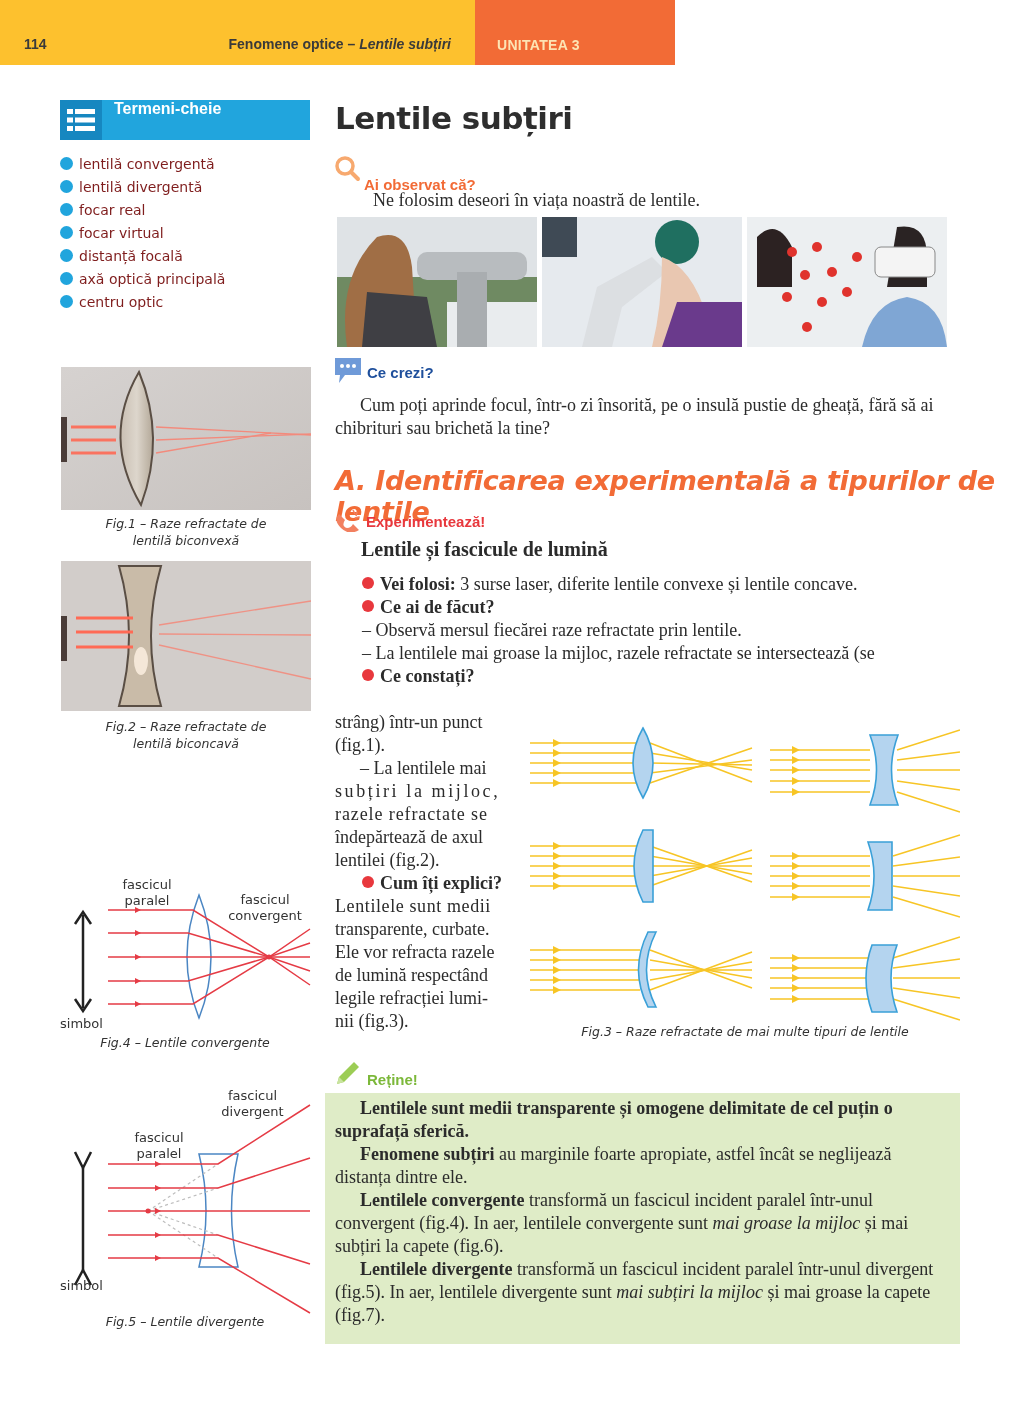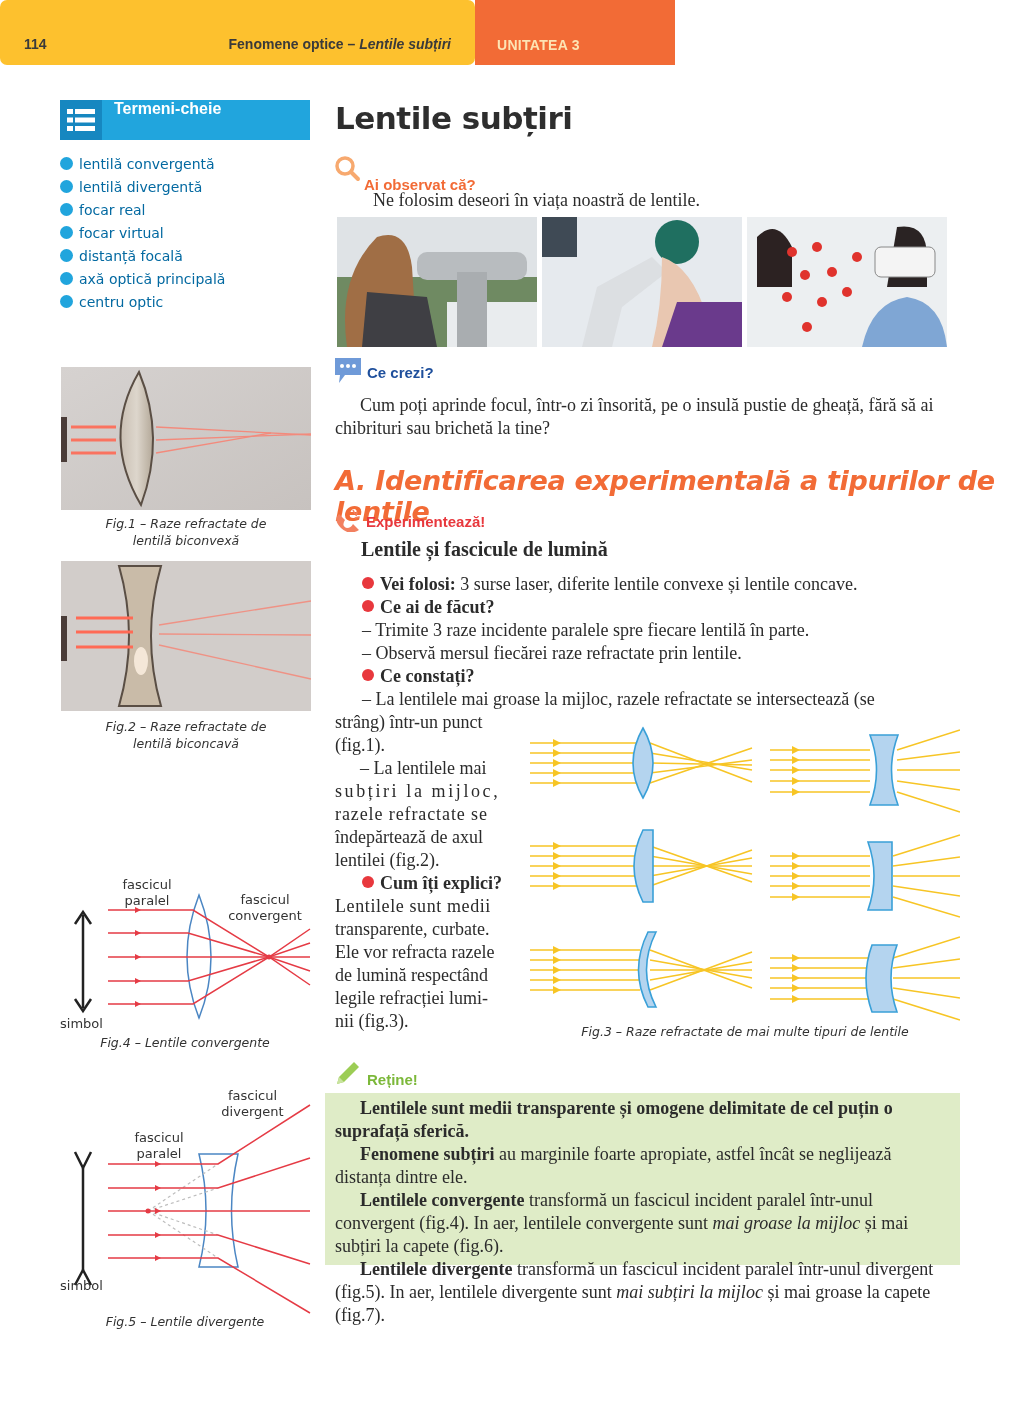--- a/index.html
+++ b/index.html
@@ -1,46 +1,46 @@
 <!DOCTYPE html>
 <html><head>
 <meta charset="utf-8">
 <style>
   * { box-sizing: border-box; margin: 0; padding: 0; }
   html, body { width: 1024px; height: 1424px; background: #ffffff; overflow: hidden; }
   body { position: relative; font-family: "Liberation Serif", serif; color: #2b2b2b; }
 
   .header { position: absolute; left: 0; top: 0; height: 65px; width: 675px; display: flex; }
-  .header-yellow { width: 475px; height: 65px; background: #fdc12e; position: relative; border-radius: 7px; }
+  .header-yellow { width: 475px; height: 65px; background: #fdc12e; position: relative; }
   .header-orange { width: 200px; height: 65px; background: #f26b36; position: relative; }
   .page-num { position: absolute; left: 24px; top: 36px; font-family: "Liberation Sans", sans-serif; font-weight: bold; font-size: 14px; color: #3a3a3a; }
   .page-topic { position: absolute; right: 24px; top: 36px; font-family: "Liberation Sans", sans-serif; font-weight: bold; font-size: 14px; color: #3a3a3a; }
   .page-topic i { font-style: italic; font-weight: bold; }
   .unit { position: absolute; left: 22px; top: 37px; font-family: "Liberation Sans", sans-serif; font-weight: bold; font-size: 14px; color: #fde4b4; letter-spacing: 0.3px; }
 
   .terms-box { position: absolute; left: 60px; top: 100px; width: 250px; height: 40px; background: #21a5dd; display: flex; }
   .terms-icon { width: 42px; height: 40px; background: #1687c0; display: flex; align-items: center; justify-content: center; }
   .terms-title { margin-left: 12px; font-family: "Liberation Sans", sans-serif; font-weight: bold; font-size: 16px; color: #fff; }
   .terms-list { position: absolute; left: 60px; top: 152px; list-style: none; }
-  .terms-list li { font-family: "DejaVu Sans", sans-serif; font-size: 14px; color: #0369a1; height: 23px; display: flex; align-items: center; }
+  .terms-list li { font-family: "DejaVu Sans", sans-serif; font-size: 14px; color: #7f1d1d; height: 23px; display: flex; align-items: center; }
   .terms-list li .dot { width: 13px; height: 13px; border-radius: 50%; background: #21a5dd; margin-right: 6px; flex: none; }
 
   .photo { position: absolute; overflow: hidden; }
   .fig-caption { position: absolute; font-family: "DejaVu Sans", sans-serif; font-style: italic; font-size: 12.5px; color: #333; text-align: center; line-height: 17px; }
 
   .title { position: absolute; left: 335px; top: 100px; font-family: "DejaVu Sans", sans-serif; font-weight: bold; font-size: 31px; color: #2e2e2e; letter-spacing: -0.5px; }
   .sec-head { position: absolute; display: flex; align-items: center; font-family: "Liberation Sans", sans-serif; font-weight: bold; font-size: 15px; }
   .body-text { position: absolute; font-size: 18px; line-height: 23px; color: #2b2b2b; }
   .indent { text-indent: 25px; }
   .section-A { position: absolute; left: 335px; top: 465px; font-family: "DejaVu Sans", sans-serif; font-style: italic; font-weight: bold; font-size: 27px; color: #f26b36; letter-spacing: -0.3px; }
   .subhead { position: absolute; left: 361px; top: 538px; font-weight: bold; font-size: 20px; color: #2b2b2b; }
   .bullet { display: inline-block; width: 12px; height: 12px; border-radius: 50%; background: #e8383d; margin-right: 6px; vertical-align: 1px; }
   .line { height: 23px; white-space: nowrap; }
 
-  .retine-box { position: absolute; left: 325px; top: 1093px; width: 635px; height: 172px; background: #dfecc7; padding: 4px 10px 0 10px; font-size: 18px; line-height: 23px; color: #2b2b2b; }
+  .retine-box { position: absolute; left: 325px; top: 1093px; width: 635px; height: 251px; background: #dfecc7; padding: 4px 10px 0 10px; font-size: 18px; line-height: 23px; color: #2b2b2b; }
   .retine-box p { text-indent: 25px; }
   .lbl { position: absolute; font-family: "DejaVu Sans", sans-serif; font-size: 13px; color: #333; text-align: center; line-height: 16px; }
 </style>
 </head>
 <body>
 
 <div class="header">
   <div class="header-yellow">
     <span class="page-num">114</span>
     <span class="page-topic"><span>Fenomene optice – </span><i>Lentile subțiri</i></span>
@@ -314,24 +314,23 @@
         </g>
       </svg>
   </span>
   <span>Experimentează!</span>
 </div>
 <div class="subhead">Lentile și fascicule de lumină</div>
 
 <div class="body-text" style="left:335px; top:573px; width:620px;">
   <div class="line" style="padding-left:27px;"><span class="bullet"></span><b>Vei folosi:</b><span> 3 surse laser, diferite lentile convexe și lentile concave.</span></div>
   <div class="line" style="padding-left:27px;"><span class="bullet"></span><b>Ce ai de făcut?</b></div>
-  <div class="line" style="padding-left:27px;">– Trimite 3 raze incidente paralele spre fiecare lentilă în parte.</div>
   <div class="line" style="padding-left:27px;">– Observă mersul fiecărei raze refractate prin lentile.</div>
+  <div class="line" style="padding-left:27px;">– La lentilele mai groase la mijloc, razele refractate se intersectează (se</div>
   <div class="line" style="padding-left:27px;"><span class="bullet"></span><b>Ce constați?</b></div>
-  <div class="line" style="padding-left:27px;">– La lentilele mai groase la mijloc, razele refractate se intersectează (se</div>
 </div>
 
 <div class="body-text justify-col" style="left:335px; top:711px; width:176px;">
   <div class="line">strâng) într-un punct</div>
   <div class="line">(fig.1).</div>
   <div class="line" style="padding-left:25px;">– La lentilele mai</div>
   <div class="line" style="letter-spacing:2.6px;">subțiri la mijloc,</div>
   <div class="line" style="letter-spacing:0.9px;">razele refractate se</div>
   <div class="line">îndepărtează de axul</div>
   <div class="line">lentilei (fig.2).</div>

